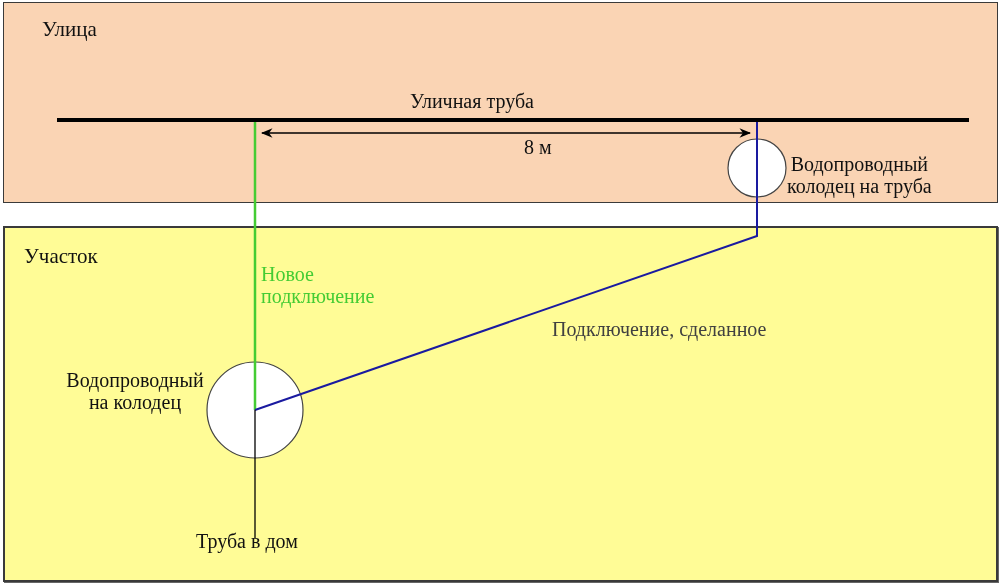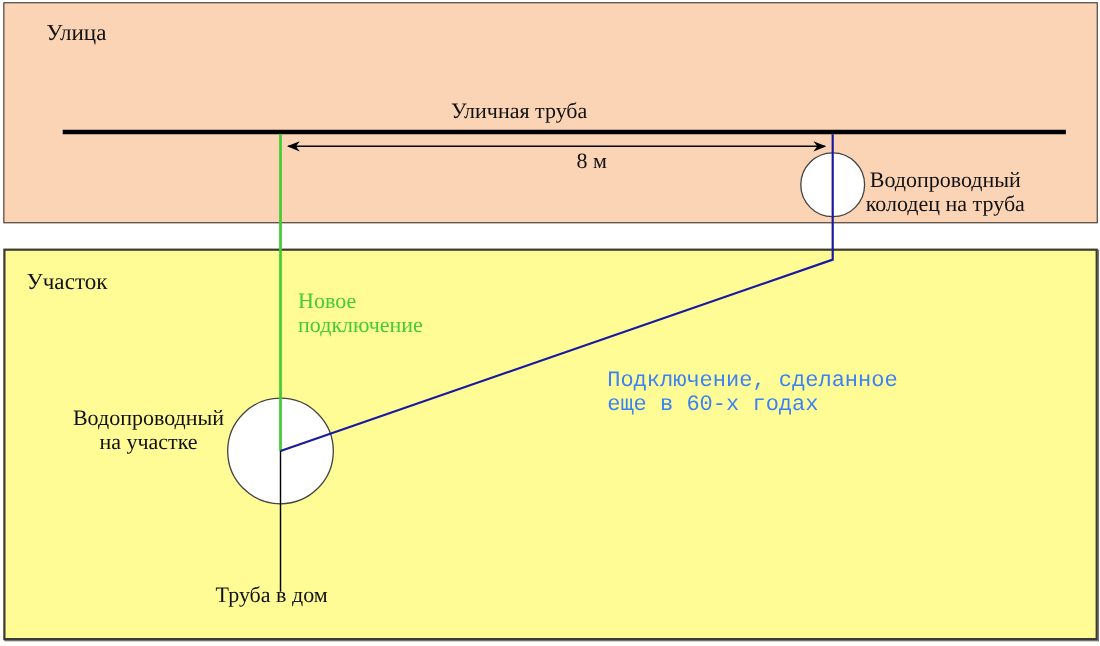--- a/index.html
+++ b/index.html
@@ -48,26 +48,25 @@
 <div class="label" style="left:410px; top:90px;">Уличная труба</div>
 <div class="label" style="left:492px; top:136px;margin-left:32px;">8 м</div>
 
 <div class="label center" style="left:787px; top:142px;">
   <div>Водопроводный</div>
   <div>колодец на труба</div>
 </div>
 
 <div class="label center" style="left:65px; top:358px; width:140px;">
   <div>Водопроводный</div>
-  <div>на участке</div>
+  <div>на колодец</div>
 </div>
 
-<div class="label" style="left:271px; top:263px; color:#44cc33;">
+<div class="label" style="left:261px; top:263px; color:#44cc33;">
   <div>Новое</div>
   <div>подключение</div>
 </div>
 
-<div class="label" style="left:552px; top:336px; color:#3b82f6;font-family:Liberation Mono, monospace;">
+<div class="label" style="left:552px; top:318px; color:#404040;">
   <div>Подключение, сделанное</div>
-  <div>еще в 60-х годах</div>
 </div>
 
 <div class="label" style="left:196px; top:530px;">Труба в дом</div>
 
 </body></html>

